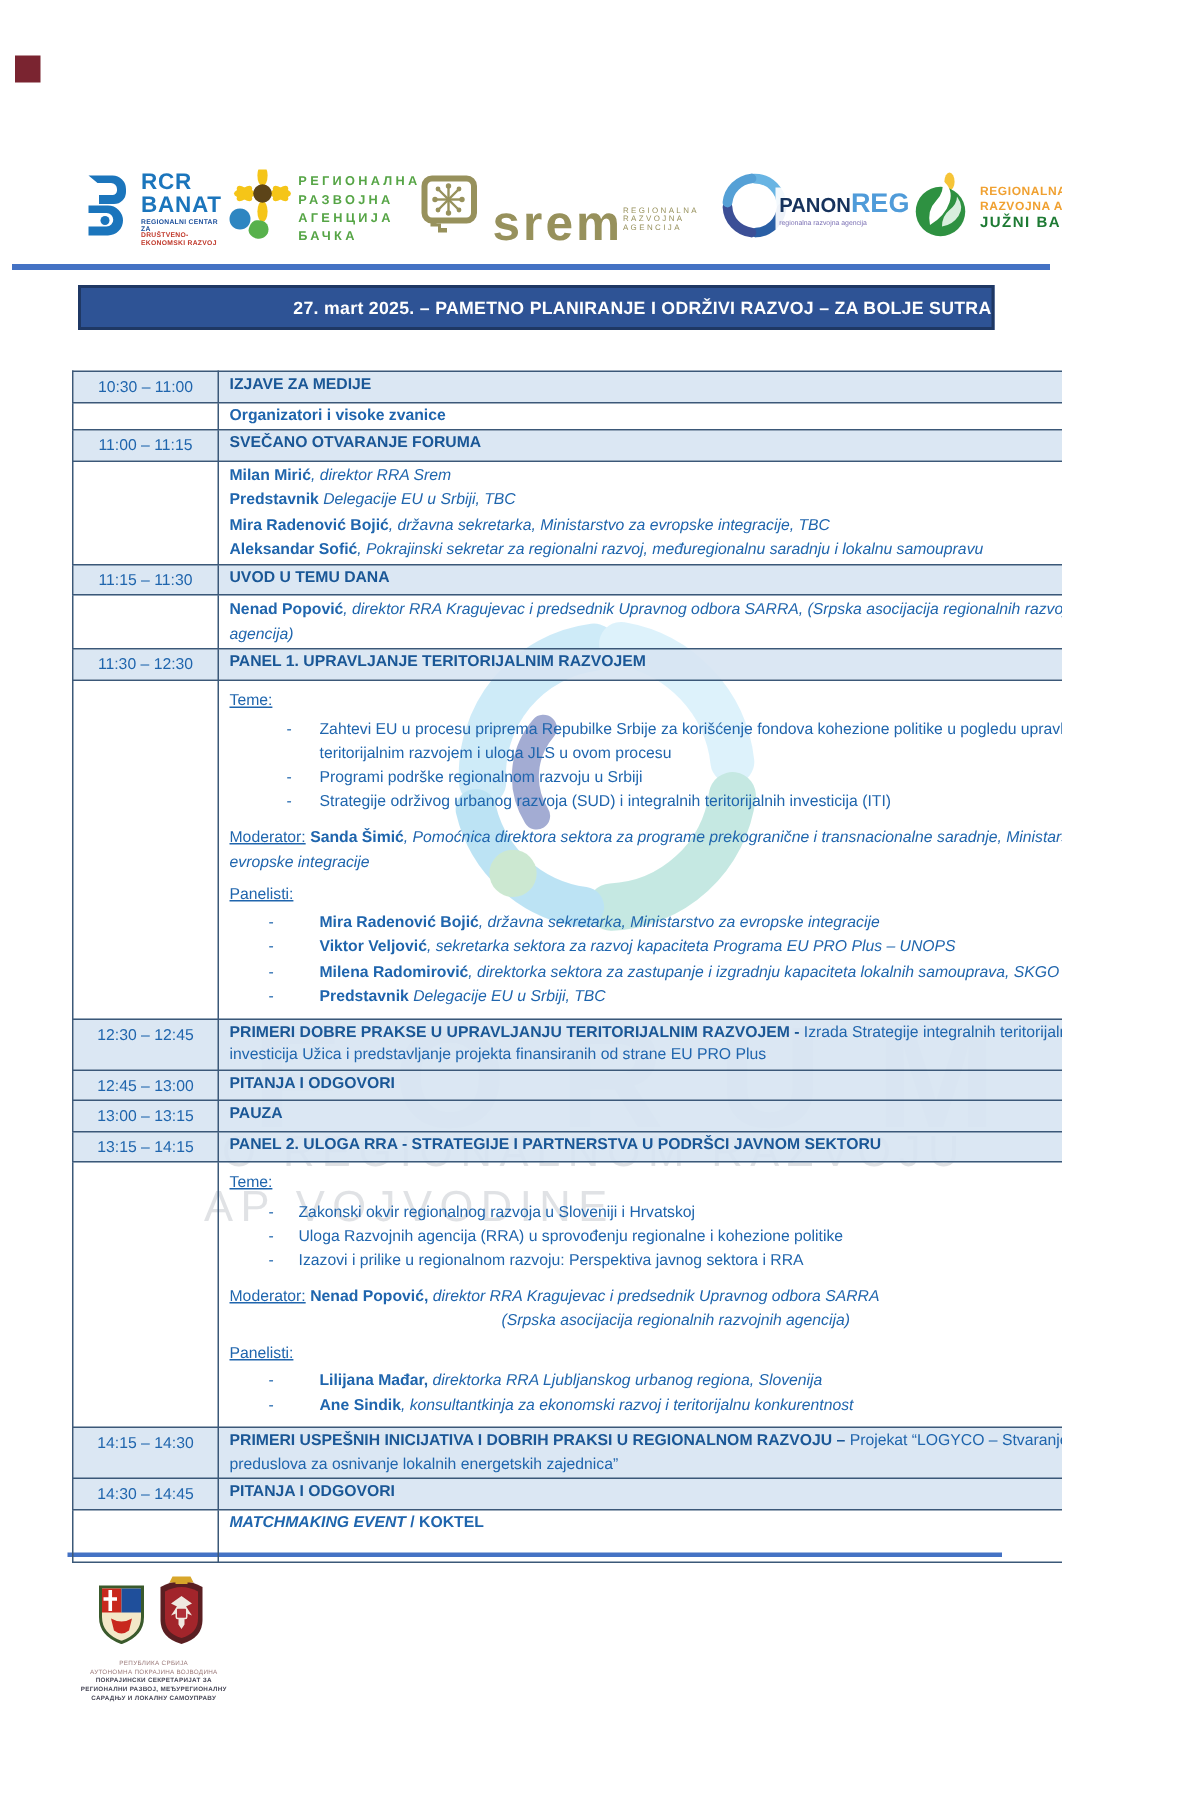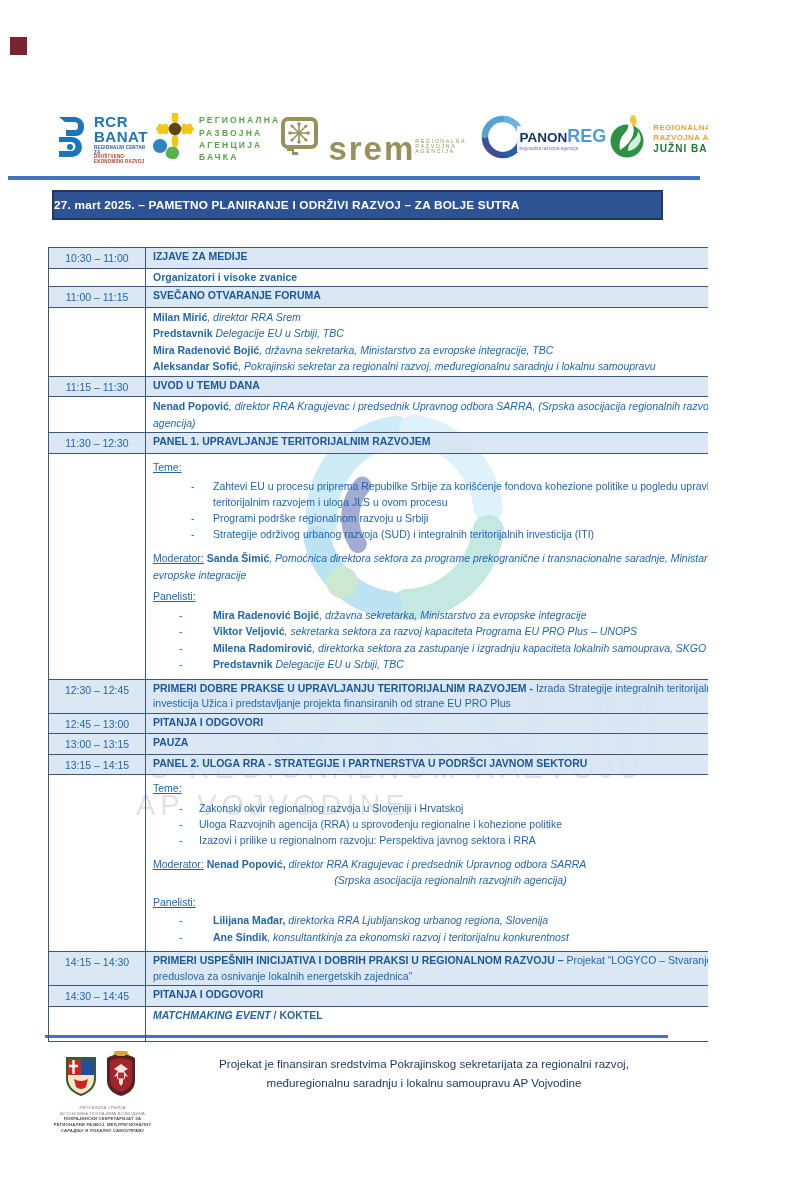--- a/index.html
+++ b/index.html
@@ -26,21 +26,21 @@
   .panon-main{color:#16325c;font-weight:bold;font-size:13.5px;}
   .panon-accent{color:#4f9bd9;font-weight:bold;font-size:18px;}
   .panon-sub{font-size:4.6px;color:#7a6fb3;margin-top:2px;}
   .jb-text{display:flex;flex-direction:column;line-height:1.25;}
   .jb-sub{color:#f0a132;font-weight:bold;font-size:8px;letter-spacing:.4px;}
   .jb-name{color:#1d7a33;font-weight:bold;font-size:10px;letter-spacing:1px;}
   
   .rule-top{position:absolute;left:8px;right:8px;top:176px;height:4px;background:#4472c4;}
   .banner{position:absolute;left:52px;right:45px;top:190px;height:26px;background:#2e5395;
           border:2px solid #1f3864;color:#fff;font-weight:bold;font-size:11.8px;
-          display:flex;align-items:center;justify-content:flex-start;letter-spacing:.2px;}
+          display:flex;align-items:center;justify-content:flex-end;letter-spacing:.2px;}
   
   .wm{position:absolute;z-index:0;}
   .wm-logo{left:288px;top:402px;opacity:.5;}
   .wm-forum{left:168px;top:664px;font-size:96px;font-weight:bold;letter-spacing:36px;
             color:rgba(193,197,203,.35);}
   .wm-line{font-size:29px;letter-spacing:5px;color:rgba(193,197,203,.5);}
   .wm-l1{left:148px;top:752px;}
   .wm-l2{left:136px;top:789px;}
   
   table.schedule{position:absolute;left:48px;top:247px;width:708px;border-collapse:collapse;
@@ -397,15 +397,14 @@
     </div>
     <div class="crest-caption">
       <div class="cap-a">РЕПУБЛИКА СРБИЈА</div>
       <div class="cap-a">АУТОНОМНА ПОКРАЈИНА ВОЈВОДИНА</div>
       <div class="cap-b">ПОКРАЈИНСКИ СЕКРЕТАРИЈАТ ЗА</div>
       <div class="cap-b">РЕГИОНАЛНИ РАЗВОЈ, МЕЂУРЕГИОНАЛНУ</div>
       <div class="cap-b">САРАДЊУ И ЛОКАЛНУ САМОУПРАВУ</div>
     </div>
   </div>
 
-  <div class="footer-note">Projekat je finansiran sredstvima Pokrajinskog sekretarijata za regionalni razvoj, međuregionalnu saradnju i lokalnu samoupravu AP Vojvodine</div>
 
 </div>
 
 </body></html>

